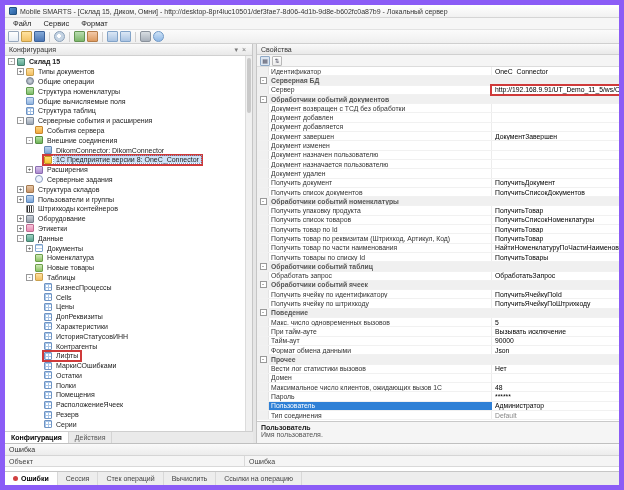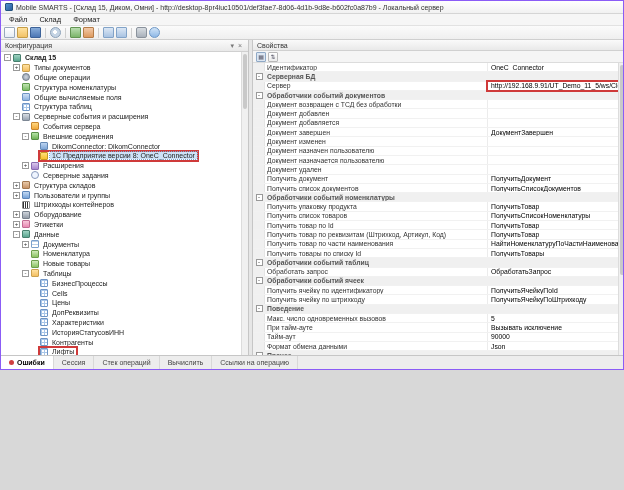--- a/index.html
+++ b/index.html
@@ -1,19 +1,19 @@
 <!DOCTYPE html>
 <html><head>
 <meta charset="utf-8">
 <style>
   * { margin:0; padding:0; box-sizing:border-box; }
   html,body { background:#d8d8d8; }
   body { font-family:"Liberation Sans", sans-serif; }
-  .window { position:relative; width:624px; height:370px; background:#f0f0f0;
-            border:1px solid #8b5cf6; overflow:hidden; }
+  .window { position:relative; width:624px; height:490px; background:#f0f0f0;
+            border:5px solid #8b5cf6; overflow:hidden; }
 
   
   .titlebar { height:13px; display:flex; align-items:center; gap:3px; padding:0 4px;
               background:linear-gradient(#ffffff,#f1f1f1); border-bottom:1px solid #d5d5d5;
               font-size:7px; color:#333; white-space:nowrap; overflow:hidden; }
   .app-icon { width:8px; height:8px; flex:none; border-radius:1px;
               background:linear-gradient(135deg,#4f8fd0,#2b5f9e); border:1px solid #23527f; }
   .menubar { height:12px; display:flex; align-items:center; background:#f6f6f6;
              border-bottom:1px solid #e2e2e2; font-size:7.5px; color:#222; padding-left:2px; }
   .menu-item { padding:0 6px; height:100%; display:flex; align-items:center; }
@@ -145,21 +145,21 @@
 
 <div class="window">
 
   <div class="titlebar">
     <span class="app-icon"></span>
     <span>Mobile SMARTS - [Склад 15, Диком, Омни] - http://desktop-8pr4iuc10501/def3fae7-8d06-4d1b-9d8e-b602fc0a87b9 - Локальный сервер</span>
   </div>
 
   <div class="menubar">
       <span class="menu-item">Файл</span>
-      <span class="menu-item">Склад</span>
+      <span class="menu-item">Сервис</span>
       <span class="menu-item">Формат</span>
     </div>
 
   <div class="toolbar">
       <div class="tb-icon i-new-doc"></div>
       <div class="tb-icon i-open-folder"></div>
       <div class="tb-icon i-save"></div>
       <span class="tb-sep"></span>
       <div class="tb-icon i-find"></div>
       <span class="tb-sep"></span>

